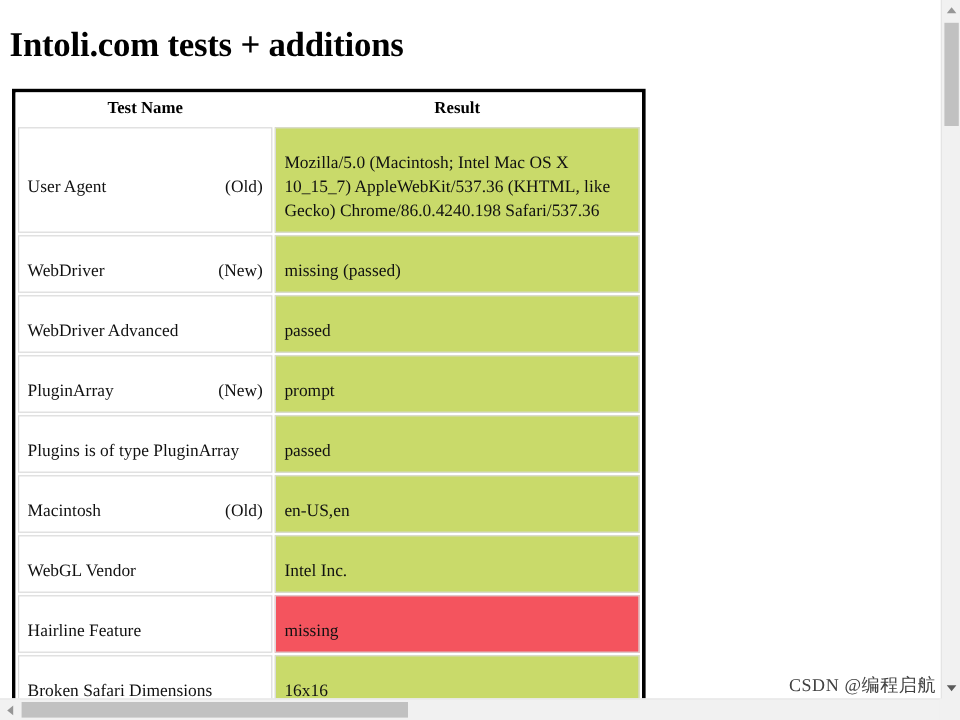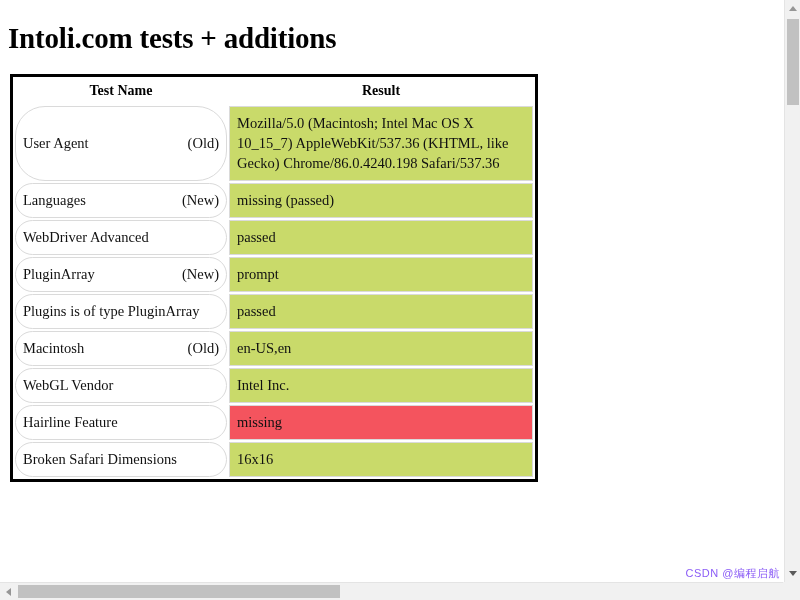--- a/index.html
+++ b/index.html
@@ -74,29 +74,28 @@
   }
 
   table.results col.c-name { width: 212px; }
   table.results col.c-res  { width: auto; }
 
   table.results td {
     font-family: "Liberation Serif", "DejaVu Serif", serif;
     font-size: 14.5px;
     color: #111111;
     border: 1px solid #dadada;
-    padding: 6px 7px 7px 7px;
+    padding: 19px 7px 7px 7px;
     vertical-align: middle;
     line-height: 1.38;
     background: #ffffff;
   }
 
   td.name-cell {
     background: #ffffff;
-    border-radius: 30px;
   }
   td.name-cell .name-inner {
     display: flex;
     justify-content: space-between;
     align-items: baseline;
     gap: 6px;
   }
   td.name-cell .tname { white-space: nowrap; }
   td.name-cell .tage  { white-space: nowrap; }
 
@@ -104,23 +103,23 @@
     border: 1px solid #ffffff;
   }
   td.result-cell.pass { background: #c9da6a; }
   td.result-cell.fail { background: #f4545e; }
 
   
   #watermark {
     position: absolute;
     right: 20px;
     bottom: 19px;
-    font-family: Liberation Sans, sans-serif;
-    font-size: 11px;
-    color: #8b5cf6;
+    font-family: Liberation Serif, serif;
+    font-size: 15px;
+    color: #404040;
     white-space: nowrap;
     z-index: 6;
     letter-spacing: 0.5px;
   }
 
   
   #vscroll {
     position: absolute;
     right: 0;
     top: 0;
@@ -237,21 +236,21 @@
                 <div class="name-inner">
                   <span class="tname">User Agent</span>
                   <span class="tage">(Old)</span>
                 </div>
               </td>
               <td class="result-cell pass">Mozilla/5.0 (Macintosh; Intel Mac OS X 10_15_7) AppleWebKit/537.36 (KHTML, like Gecko) Chrome/86.0.4240.198 Safari/537.36</td>
             </tr>
             <tr>
               <td class="name-cell">
                 <div class="name-inner">
-                  <span class="tname">Languages</span>
+                  <span class="tname">WebDriver</span>
                   <span class="tage">(New)</span>
                 </div>
               </td>
               <td class="result-cell pass">missing (passed)</td>
             </tr>
             <tr>
               <td class="name-cell">
                 <div class="name-inner">
                   <span class="tname">WebDriver Advanced</span>
                   <span class="tage"></span>

